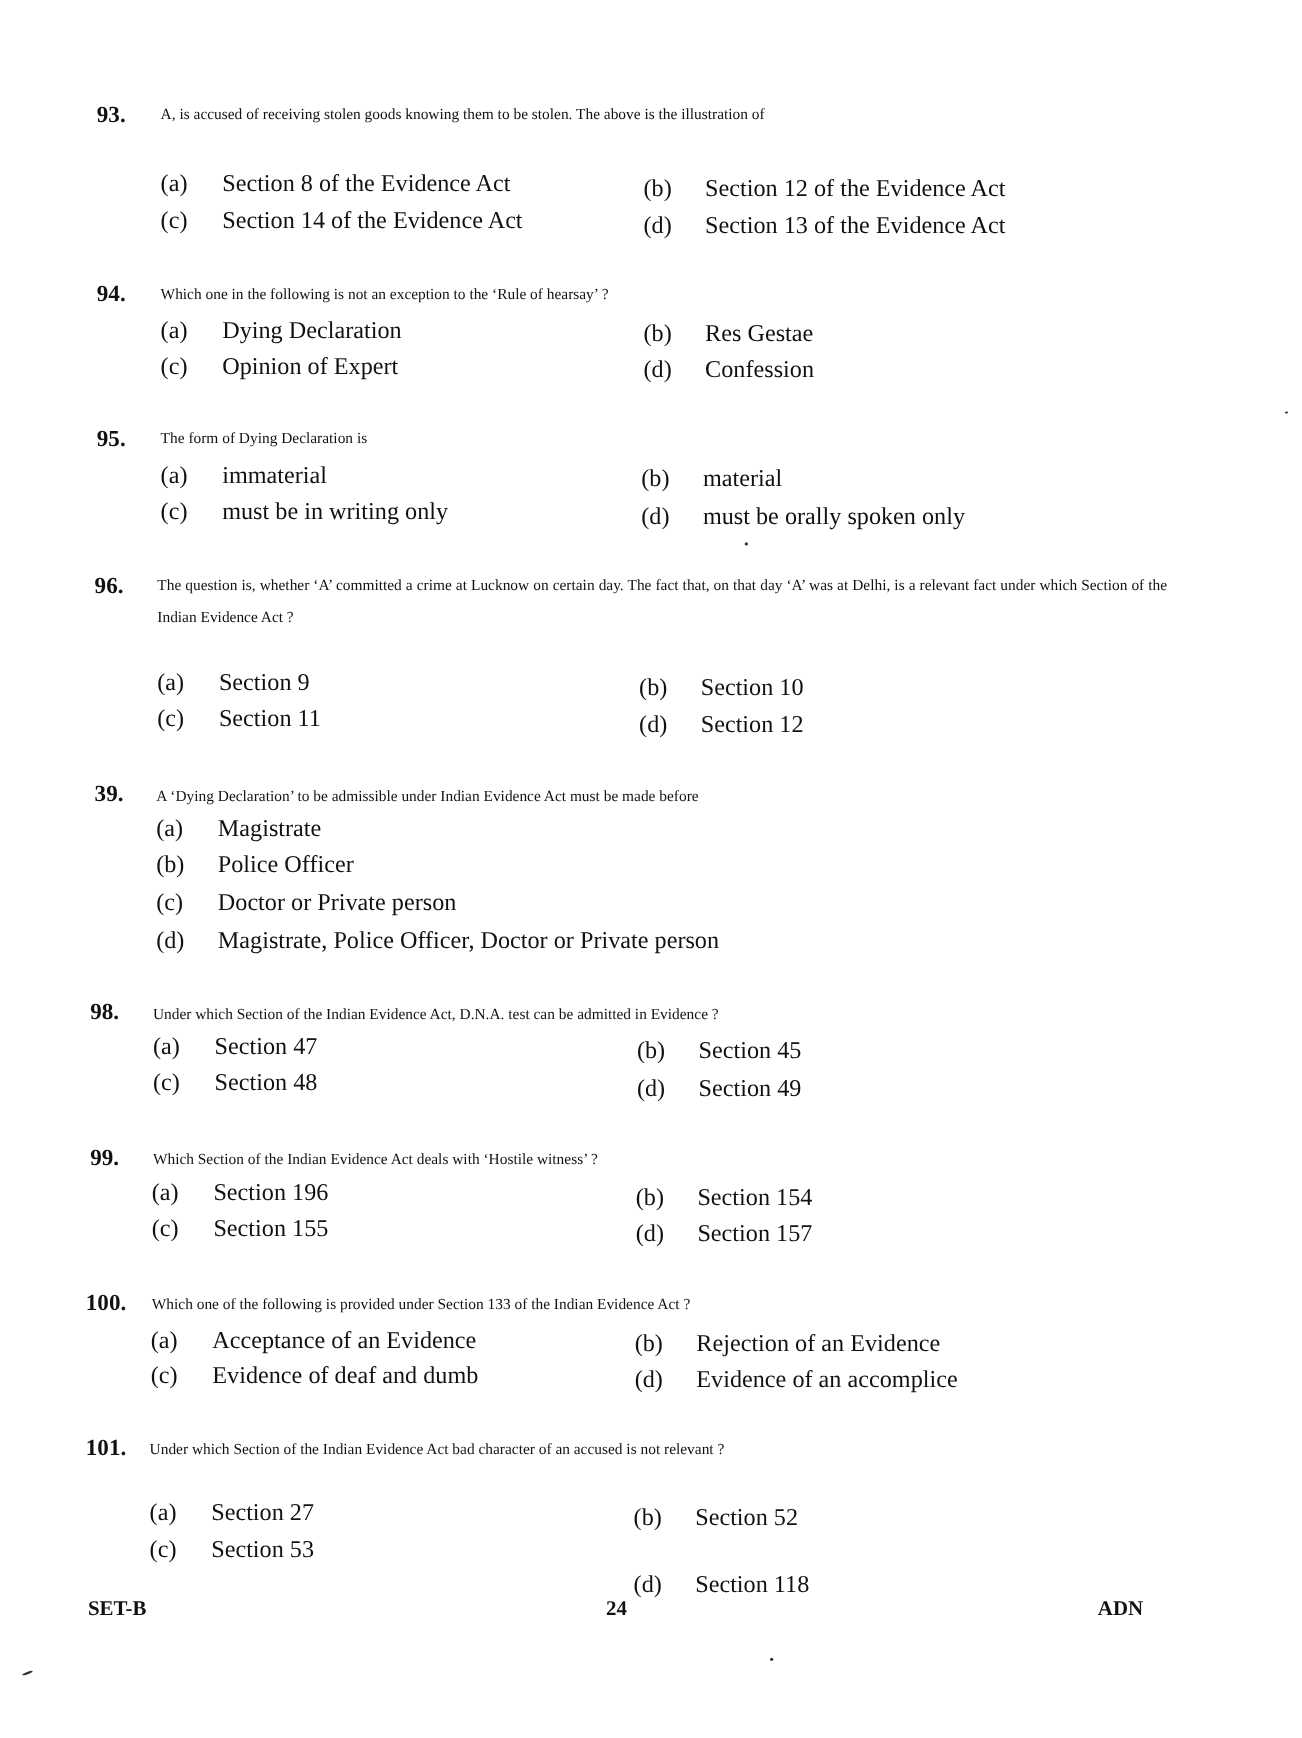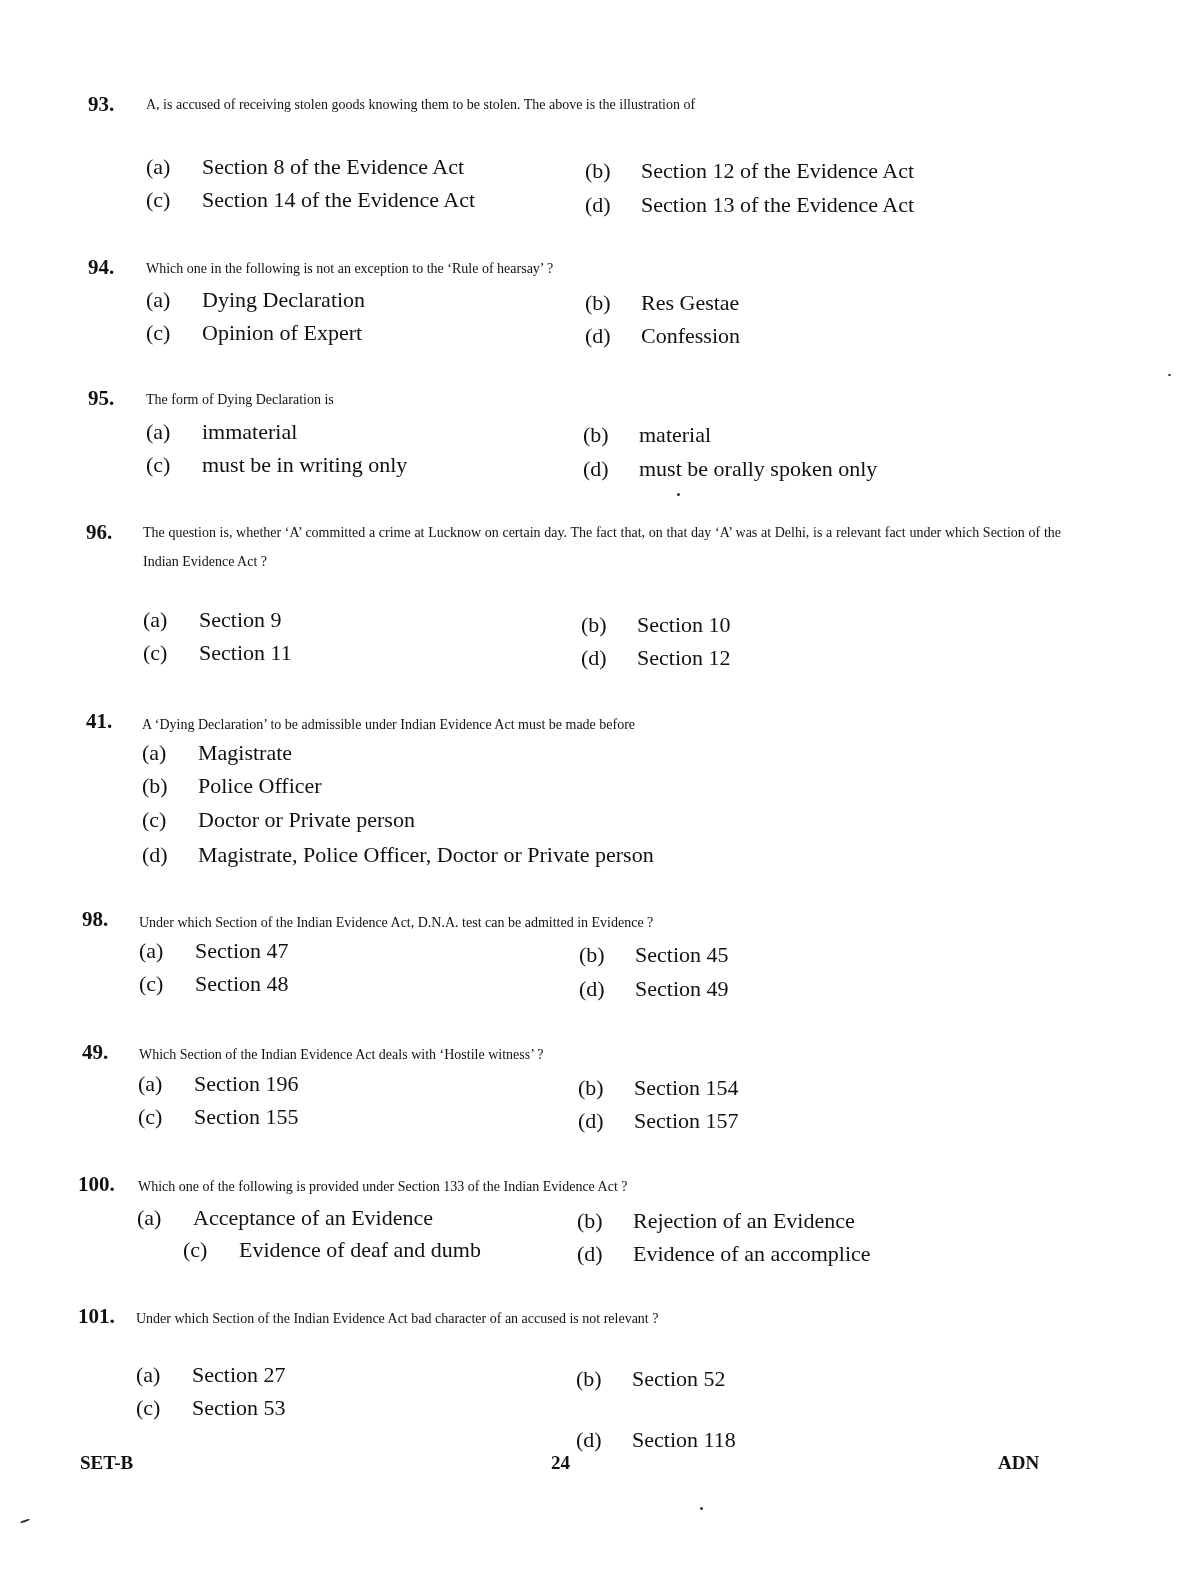--- a/index.html
+++ b/index.html
@@ -54,52 +54,52 @@
 <div class="q">
   <span class="qnum" style="left:86px;top:520px;">96.</span>
   <div class="qtext" style="left:143px;top:518px;width:918px;">The question is, whether ‘A’ committed a crime at Lucknow on certain day. The fact that, on that day ‘A’ was at Delhi, is a relevant fact under which Section of the Indian Evidence Act ?</div>
   <div class="opt" style="left:143px;top:607px;"><span class="lbl">(a)</span><span>Section 9</span></div>
   <div class="opt" style="left:581px;top:612px;"><span class="lbl">(b)</span><span>Section 10</span></div>
   <div class="opt" style="left:143px;top:640px;"><span class="lbl">(c)</span><span>Section 11</span></div>
   <div class="opt" style="left:581px;top:645px;"><span class="lbl">(d)</span><span>Section 12</span></div>
 </div>
 
 <div class="q">
-  <span class="qnum" style="left:86px;top:709px;">41.</span>
+  <span class="qnum" style="left:86px;top:709px;">39.</span>
   <div class="qtext" style="left:142px;top:710px;width:940px;text-align:left;">A ‘Dying Declaration’ to be admissible under Indian Evidence Act must be made before</div>
   <div class="opt" style="left:142px;top:740px;"><span class="lbl">(a)</span><span>Magistrate</span></div>
   <div class="opt" style="left:142px;top:773px;"><span class="lbl">(b)</span><span>Police Officer</span></div>
   <div class="opt" style="left:142px;top:807px;"><span class="lbl">(c)</span><span>Doctor or Private person</span></div>
   <div class="opt" style="left:142px;top:842px;"><span class="lbl">(d)</span><span>Magistrate, Police Officer, Doctor or Private person</span></div>
 </div>
 
 <div class="q">
   <span class="qnum" style="left:82px;top:907px;">98.</span>
   <div class="qtext" style="left:139px;top:908px;width:940px;text-align:left;">Under which Section of the Indian Evidence Act, D.N.A. test can be admitted in Evidence ?</div>
   <div class="opt" style="left:139px;top:938px;"><span class="lbl">(a)</span><span>Section 47</span></div>
   <div class="opt" style="left:579px;top:942px;"><span class="lbl">(b)</span><span>Section 45</span></div>
   <div class="opt" style="left:139px;top:971px;"><span class="lbl">(c)</span><span>Section 48</span></div>
   <div class="opt" style="left:579px;top:976px;"><span class="lbl">(d)</span><span>Section 49</span></div>
 </div>
 
 <div class="q">
-  <span class="qnum" style="left:82px;top:1040px;">49.</span>
+  <span class="qnum" style="left:82px;top:1040px;">99.</span>
   <div class="qtext" style="left:139px;top:1040px;width:918px;text-align:left;">Which Section of the Indian Evidence Act deals with ‘Hostile witness’ ?</div>
   <div class="opt" style="left:138px;top:1071px;"><span class="lbl">(a)</span><span>Section 196</span></div>
   <div class="opt" style="left:578px;top:1075px;"><span class="lbl">(b)</span><span>Section 154</span></div>
   <div class="opt" style="left:138px;top:1104px;"><span class="lbl">(c)</span><span>Section 155</span></div>
   <div class="opt" style="left:578px;top:1108px;"><span class="lbl">(d)</span><span>Section 157</span></div>
 </div>
 
 <div class="q">
   <span class="qnum" style="left:78px;top:1172px;">100.</span>
   <div class="qtext" style="left:138px;top:1172px;width:930px;text-align:left;">Which one of the following is provided under Section 133 of the Indian Evidence Act ?</div>
   <div class="opt" style="left:137px;top:1205px;"><span class="lbl">(a)</span><span>Acceptance of an Evidence</span></div>
   <div class="opt" style="left:577px;top:1208px;"><span class="lbl">(b)</span><span>Rejection of an Evidence</span></div>
-  <div class="opt" style="left:137px;top:1237px;margin-left:46px;"><span class="lbl">(c)</span><span>Evidence of deaf and dumb</span></div>
+  <div class="opt" style="left:137px;top:1237px;"><span class="lbl">(c)</span><span>Evidence of deaf and dumb</span></div>
   <div class="opt" style="left:577px;top:1241px;"><span class="lbl">(d)</span><span>Evidence of an accomplice</span></div>
 </div>
 
 <div class="q">
   <span class="qnum" style="left:78px;top:1304px;">101.</span>
   <div class="qtext" style="left:136px;top:1304px;width:918px;">Under which Section of the Indian Evidence Act bad character of an accused is not relevant ?</div>
   <div class="opt" style="left:136px;top:1362px;"><span class="lbl">(a)</span><span>Section 27</span></div>
   <div class="opt" style="left:576px;top:1366px;"><span class="lbl">(b)</span><span>Section 52</span></div>
   <div class="opt" style="left:136px;top:1395px;"><span class="lbl">(c)</span><span>Section 53</span></div>
   <div class="opt" style="left:576px;top:1399px;margin-top:28px;"><span class="lbl">(d)</span><span>Section 118</span></div>

